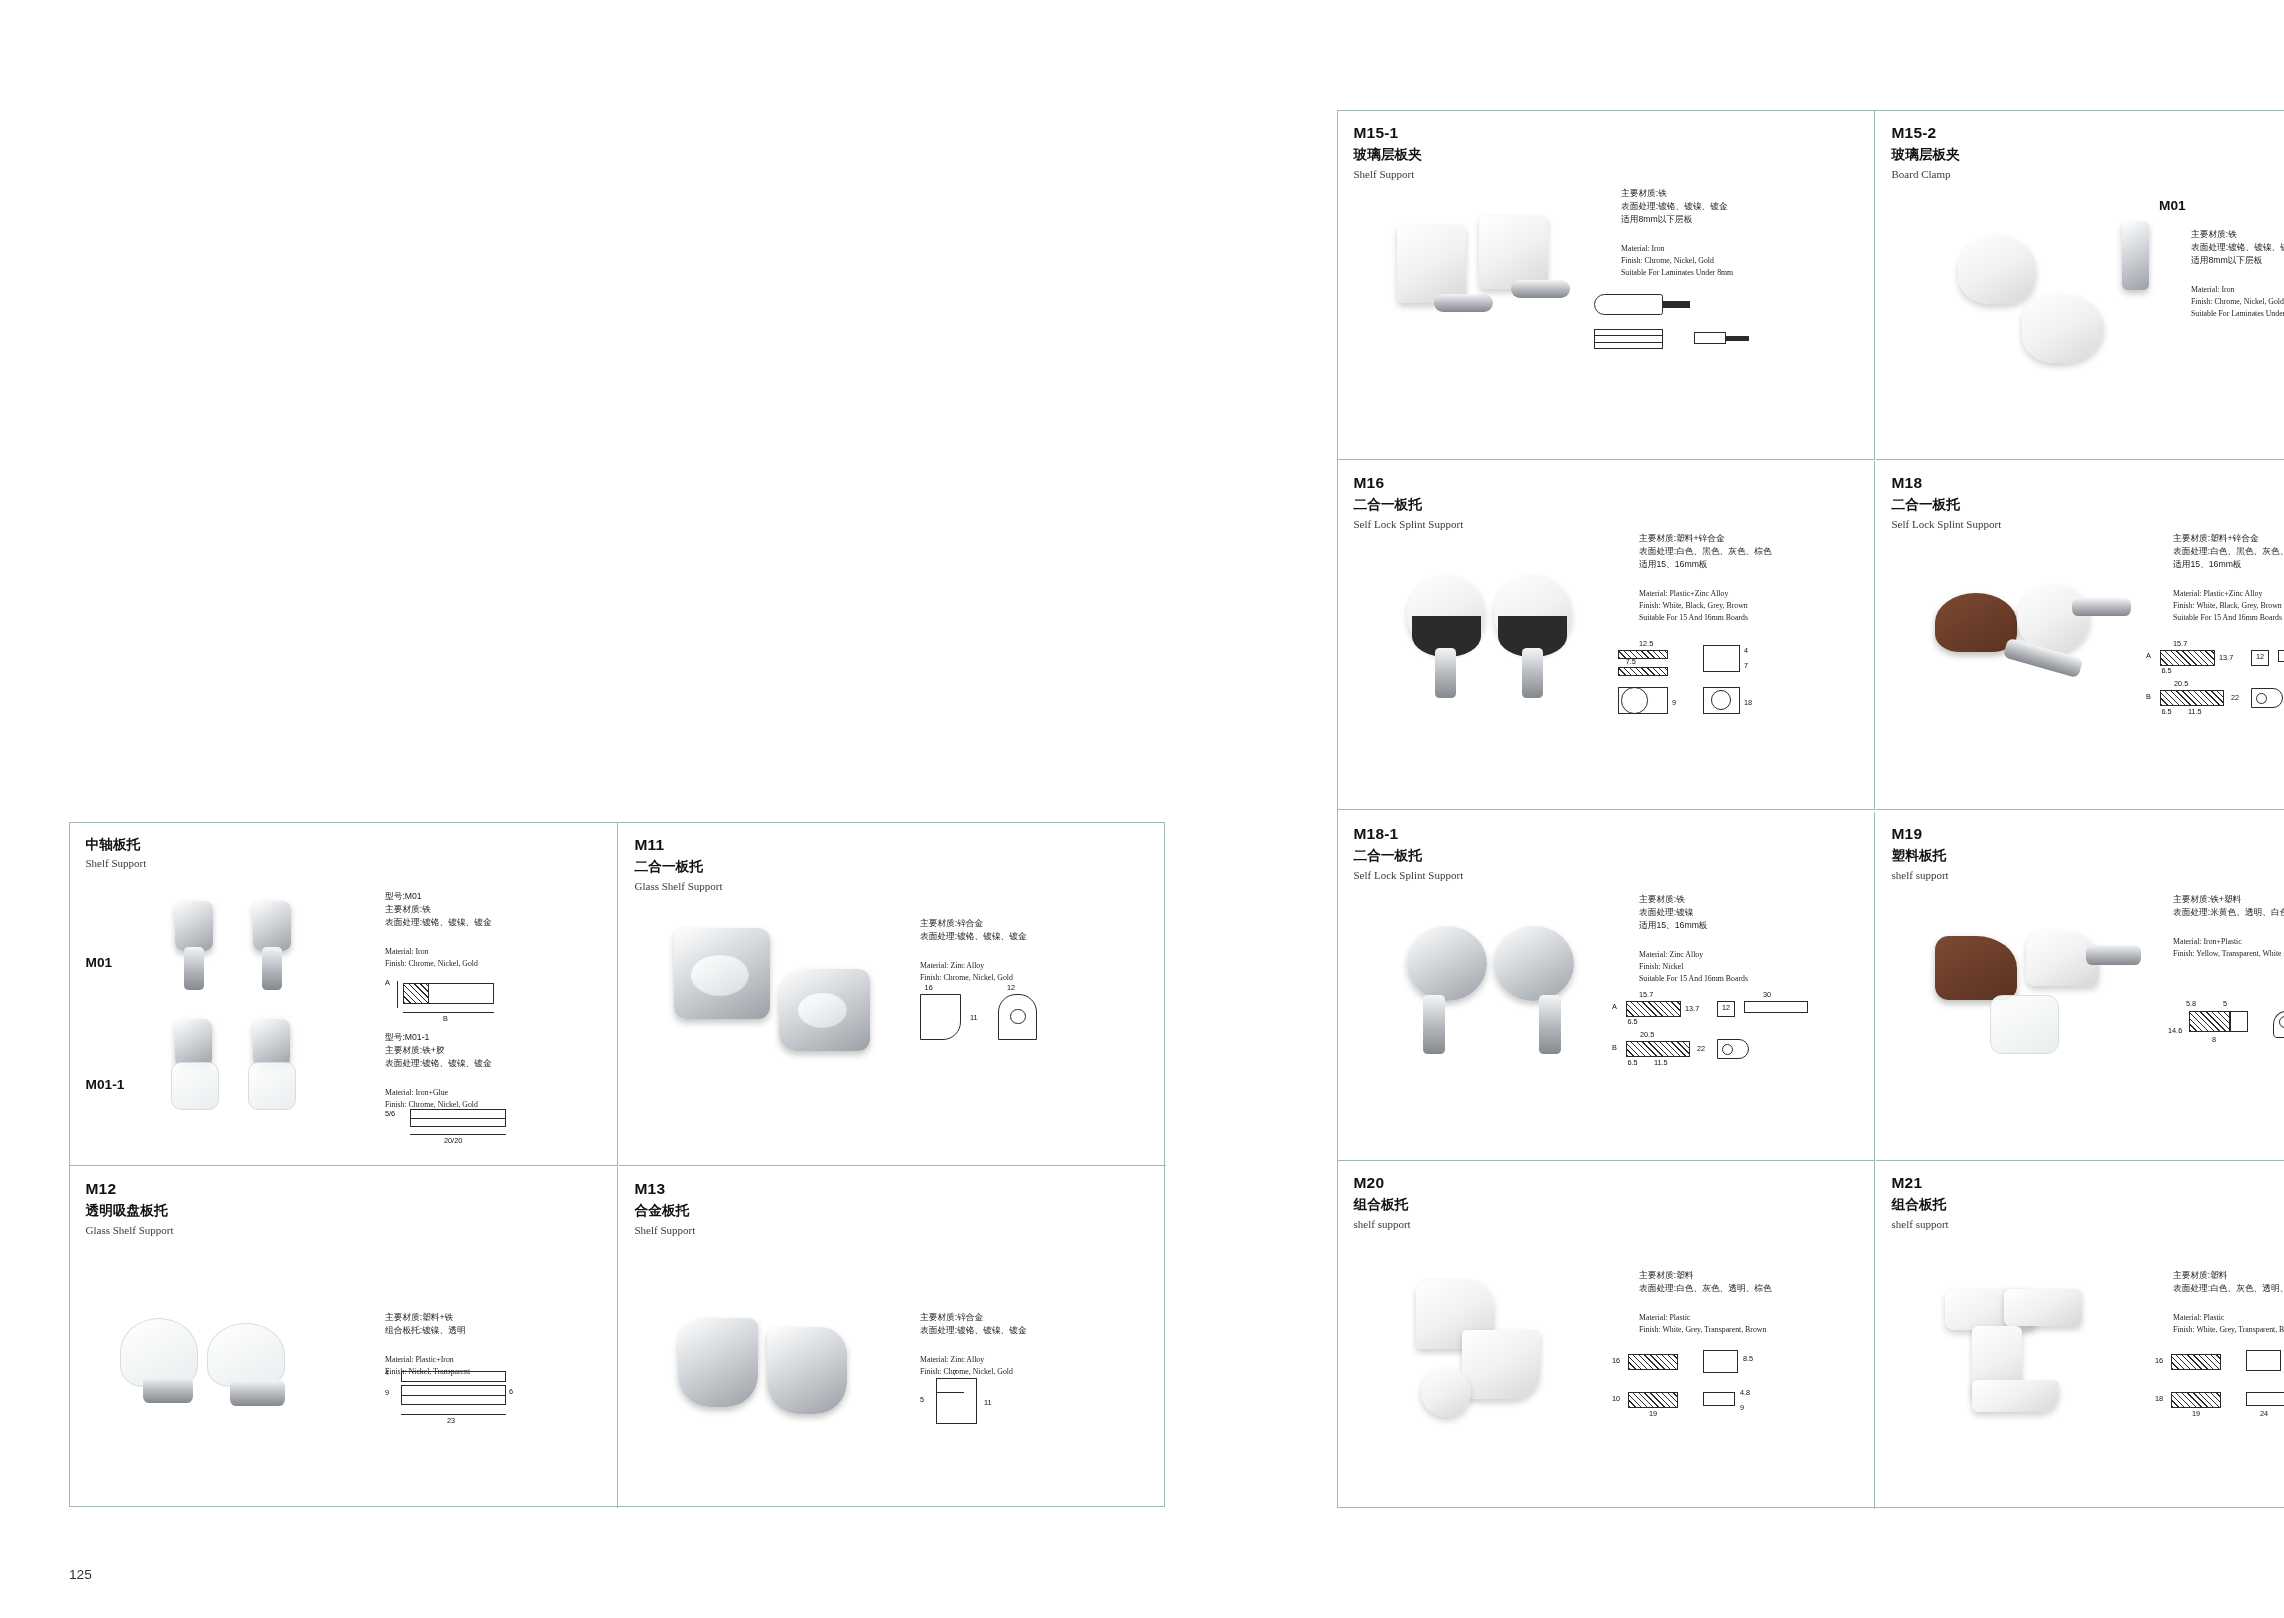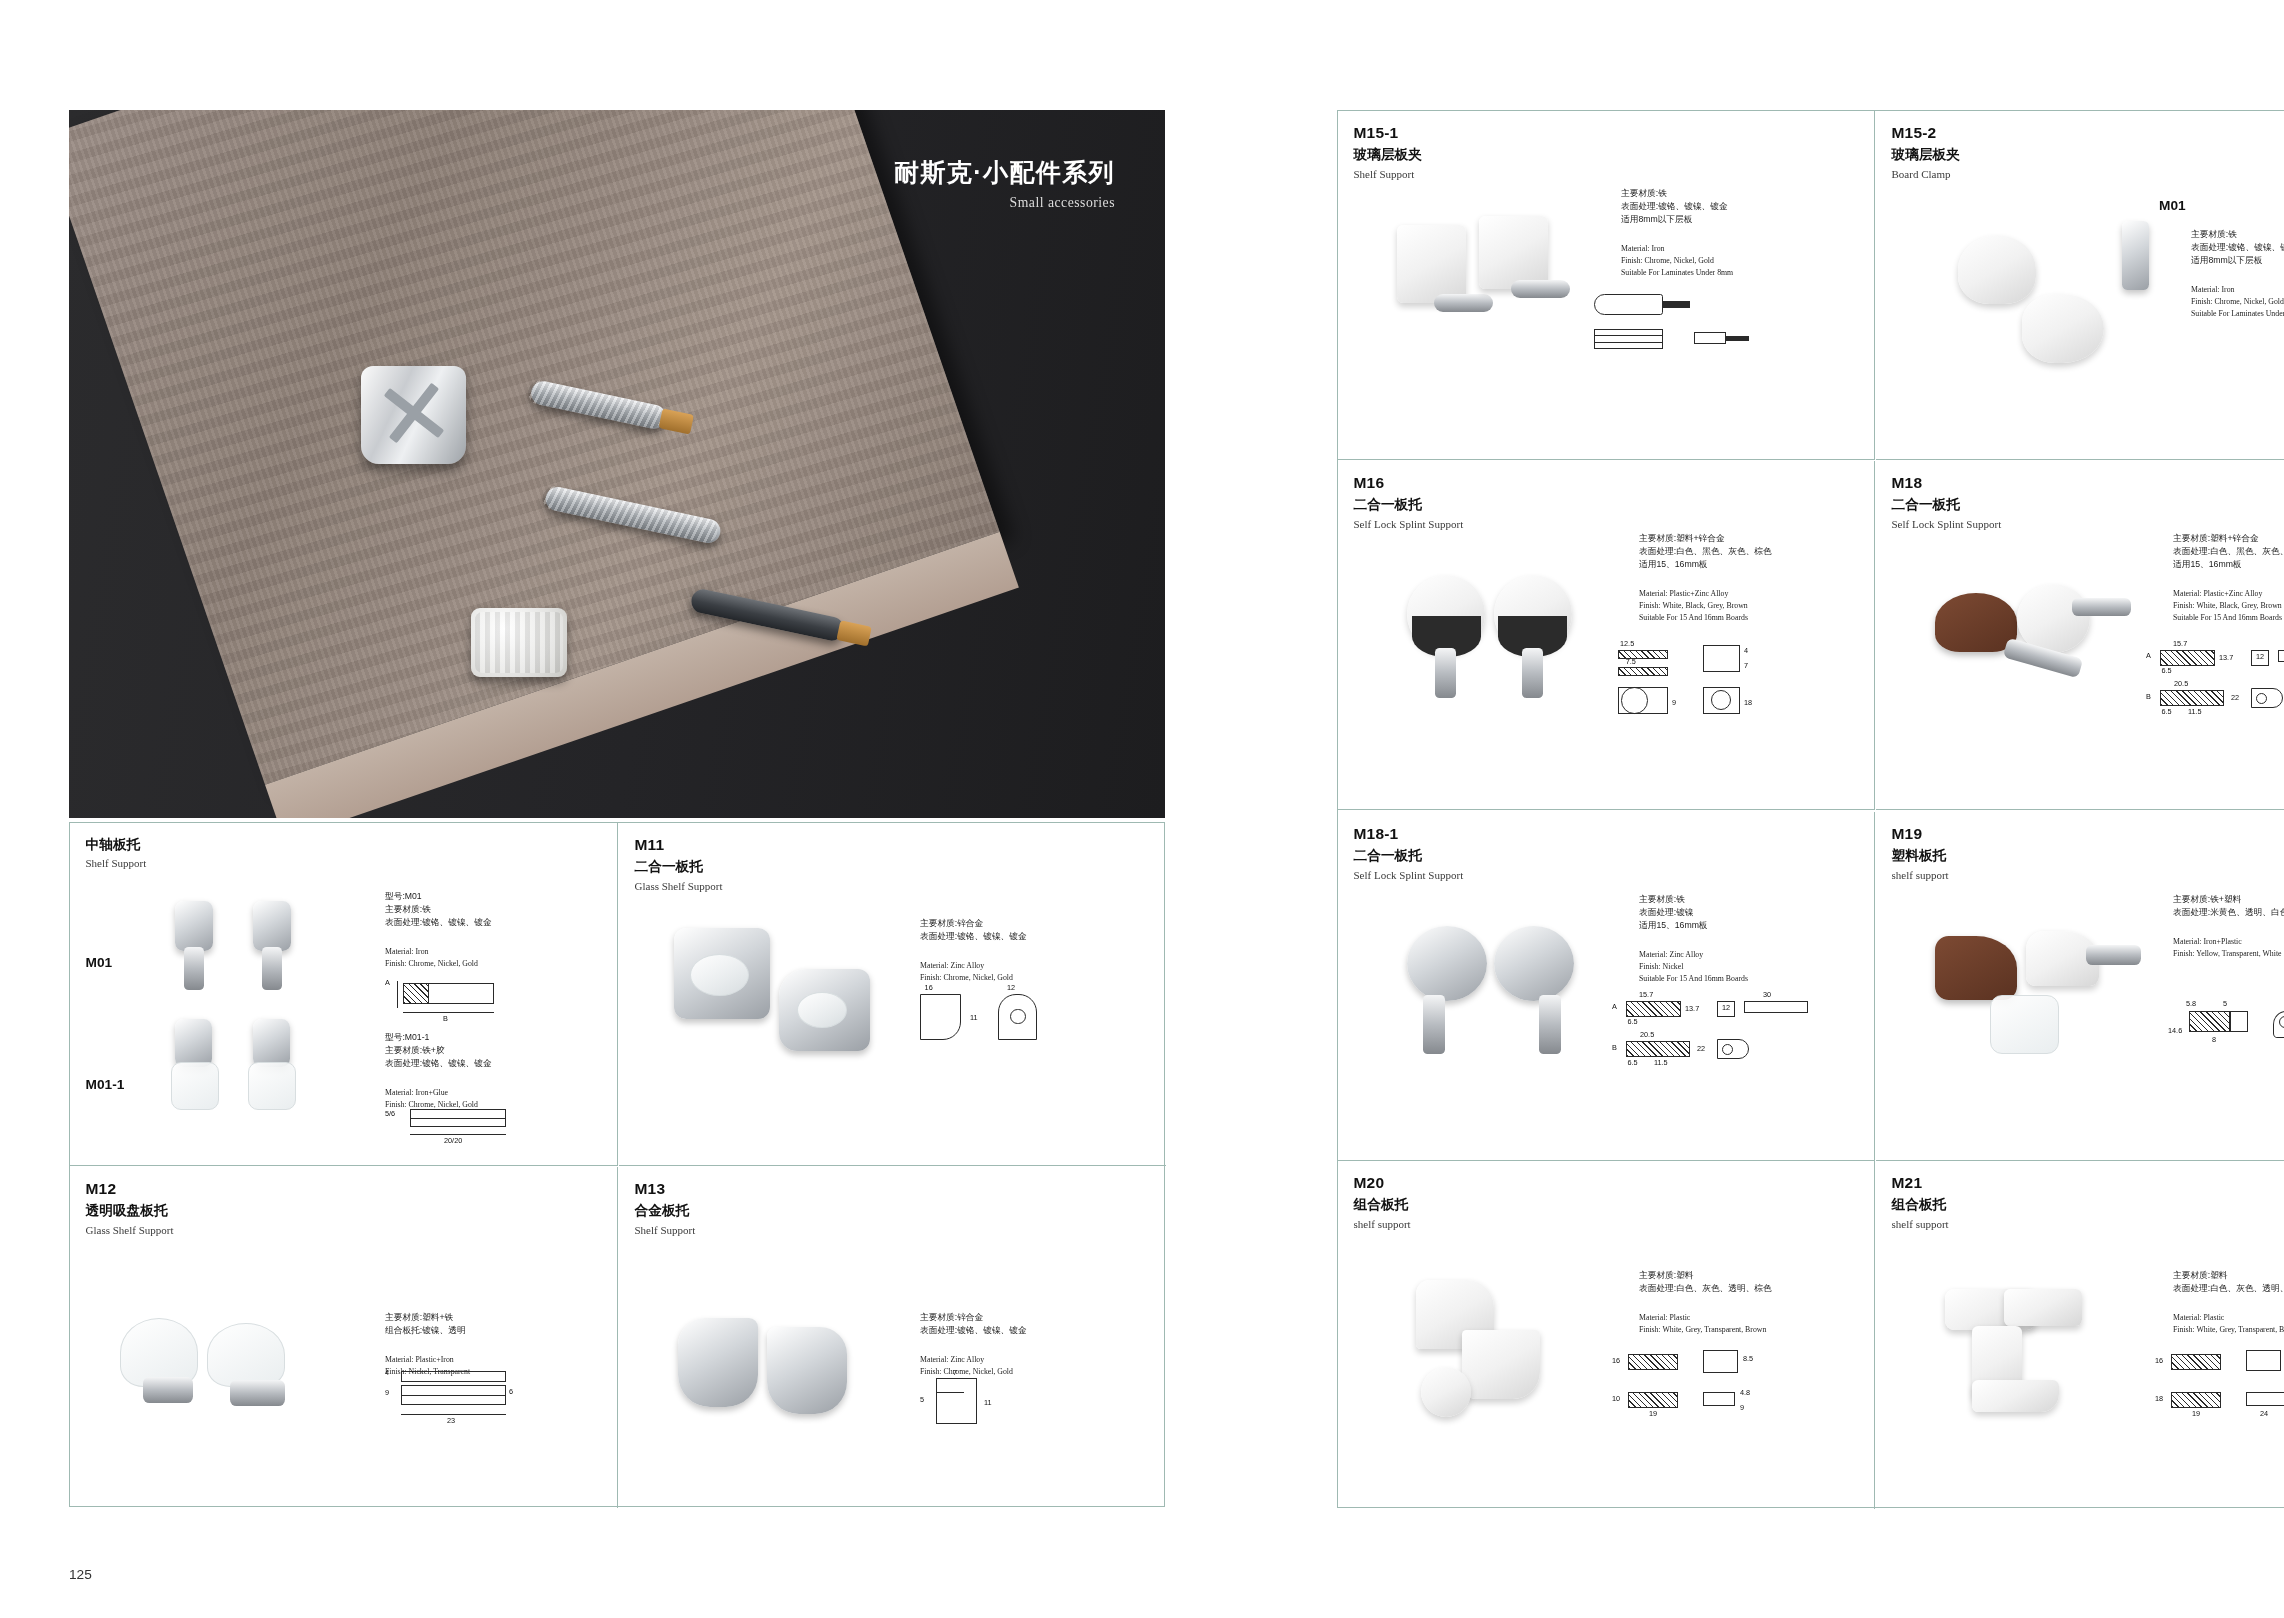--- a/index.html
+++ b/index.html
@@ -126,44 +126,20 @@
 
   .m-code-float { position:absolute; font-size:13.7px; font-weight:700; color:#111; }
 </style>
 </head>
 <body>
 
 <div class="spread">
 
   <div class="page page-left">
 
-    <div class="hero">
-      <div class="hero-board"></div>
-      <div class="hero-edge"></div>
-
-      <div class="screwhead"></div>
-
-      <div class="bolt" style="left:461px; top:283px; width:137px; transform:rotate(12deg);">
-        <div class="thread"></div>
-        <div class="tip"></div>
-      </div>
-      <div class="bolt" style="left:475px; top:393px; width:178px; transform:rotate(12deg);">
-        <div class="thread"></div>
-      </div>
-      <div class="bolt dark" style="left:621px; top:493px; width:155px; transform:rotate(12deg);">
-        <div class="tip"></div>
-      </div>
-
-      <div class="dowel" style="left:402px; top:498px;"></div>
-
-      <div class="hero-title">
-        <div class="cn">耐斯克·小配件系列</div>
-        <div class="en">Small accessories</div>
-      </div>
-    </div>
 
     <div class="grid" style="left:69px; top:822px; width:1096px; height:685px;">
 
       <div class="cell cell-bd-r cell-bd-b" style="left:0; top:0; width:548px; height:343px;">
         <div class="cell-inner">
           <div class="name-cn" style="margin-top:0;">中轴板托</div>
           <div class="name-en">Shelf Support</div>
 
           <div class="m-code-float" style="left:15.5px; top:132px;">M01</div>
           <div class="m-code-float" style="left:15.5px; top:254px;">M01-1</div>
@@ -393,21 +369,21 @@
           <div class="specs" style="left:301px; top:59px;">
             <div class="cn-block">主要材质:塑料+锌合金
 表面处理:白色、黑色、灰色、棕色
 适用15、16mm板</div>
             <div class="en-block">Material:  Plastic+Zinc Alloy
 Finish: White, Black, Grey, Brown
 Suitable For 15 And 16mm Boards</div>
           </div>
 
           <div class="tech" style="left:274px; top:178px; width:219px; height:91px;">
-            <div class="tlabel" style="left:8px; top:0;">12.5</div>
+            <div class="tlabel" style="left:27px; top:0;">12.5</div>
             <div class="tlabel" style="left:13.7px; top:18px;">7.5</div>
             <div class="tbox thatch" style="left:6.4px; top:11px; width:50px; height:9px;"></div>
             <div class="tbox thatch" style="left:6.4px; top:28px; width:50px; height:9px;"></div>
             <div class="tbox" style="left:91px; top:6.4px; width:37px; height:27px;"></div>
             <div class="tlabel" style="left:132px; top:7.3px;">4</div>
             <div class="tlabel" style="left:132px; top:22px;">7</div>
             <div class="tcirc" style="left:9px; top:48px; width:26.5px; height:26.5px;"></div>
             <div class="tbox" style="left:6.4px; top:48px; width:50px; height:26.5px;"></div>
             <div class="tlabel" style="left:60px; top:59px;">9</div>
             <div class="tbox" style="left:91px; top:48px; width:37px; height:26.5px;"></div>

